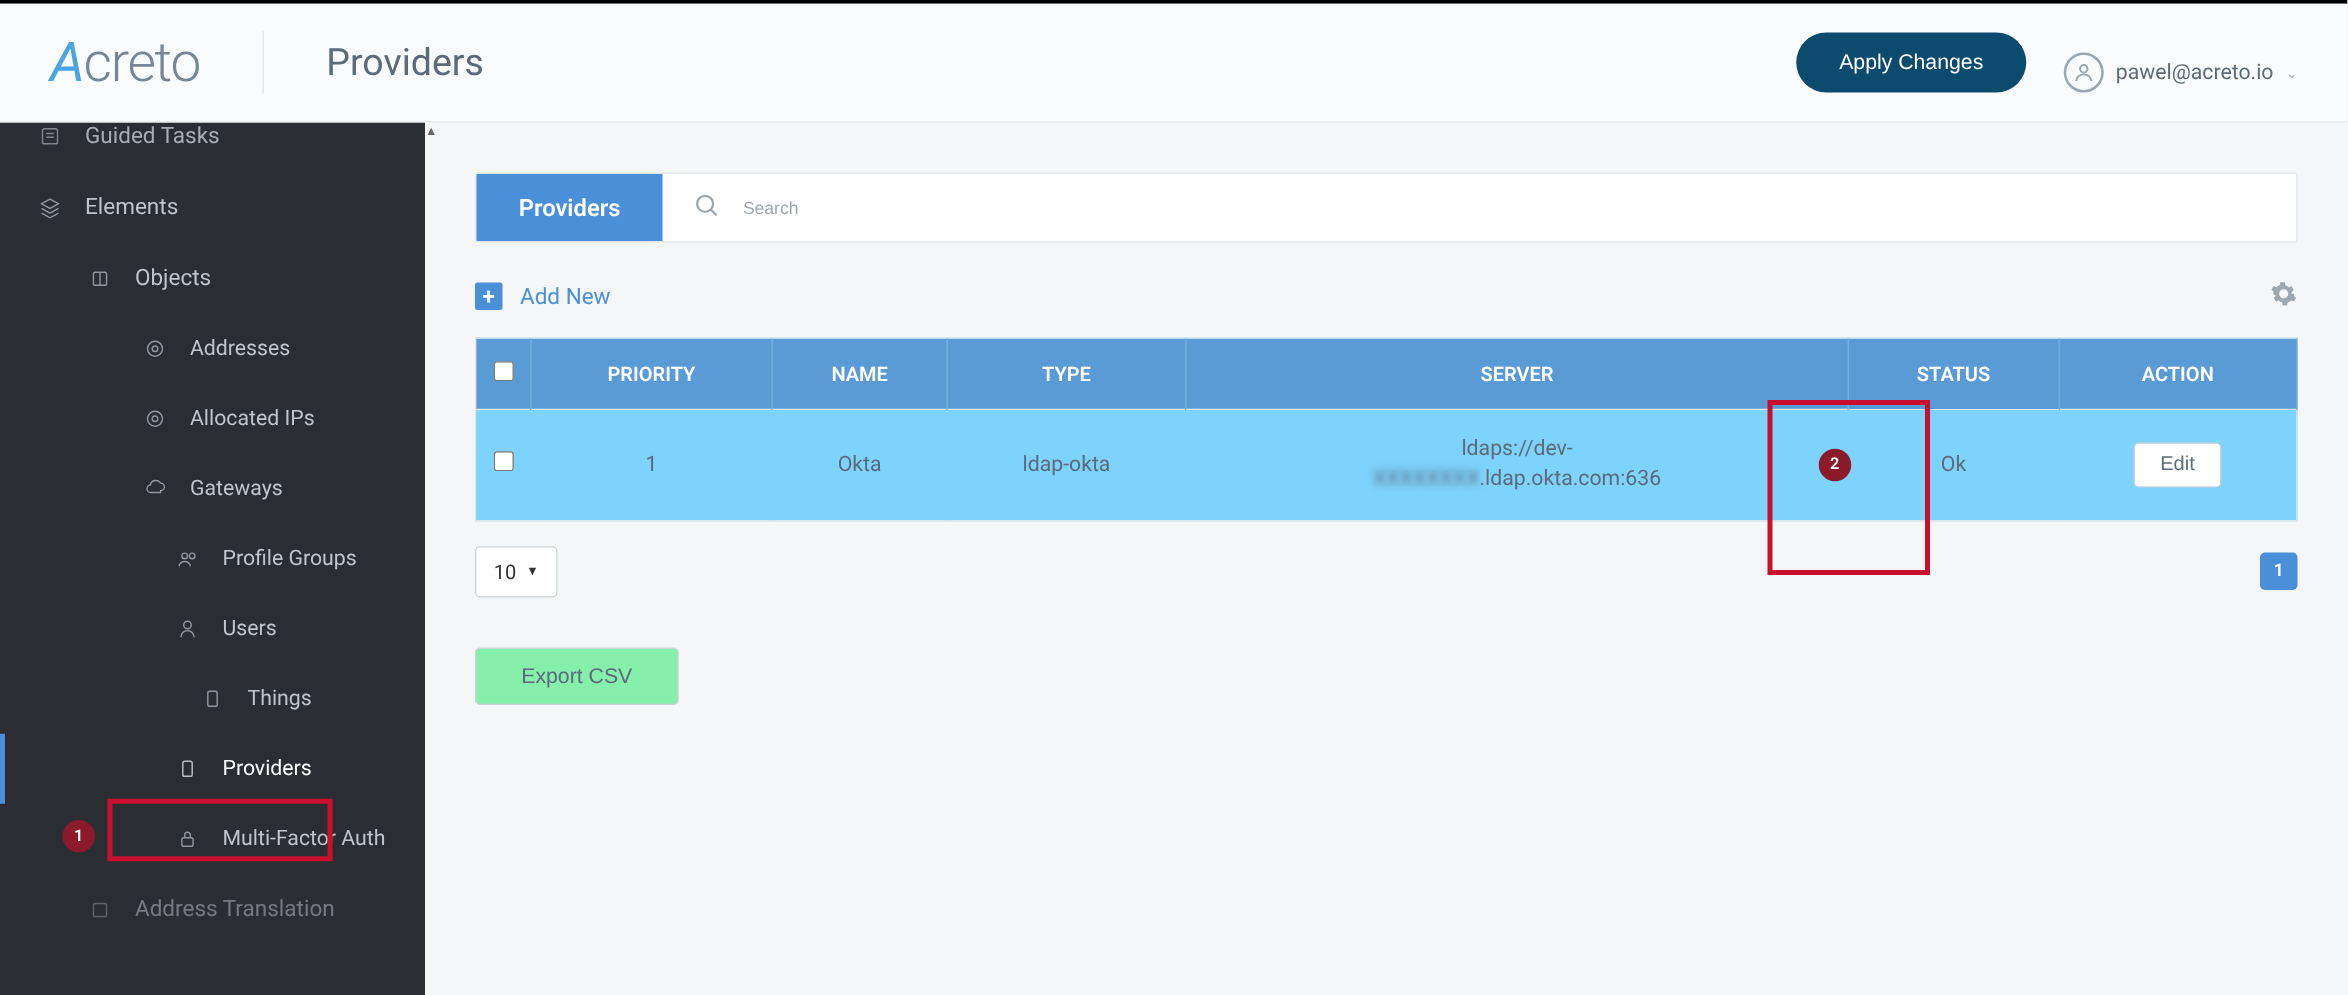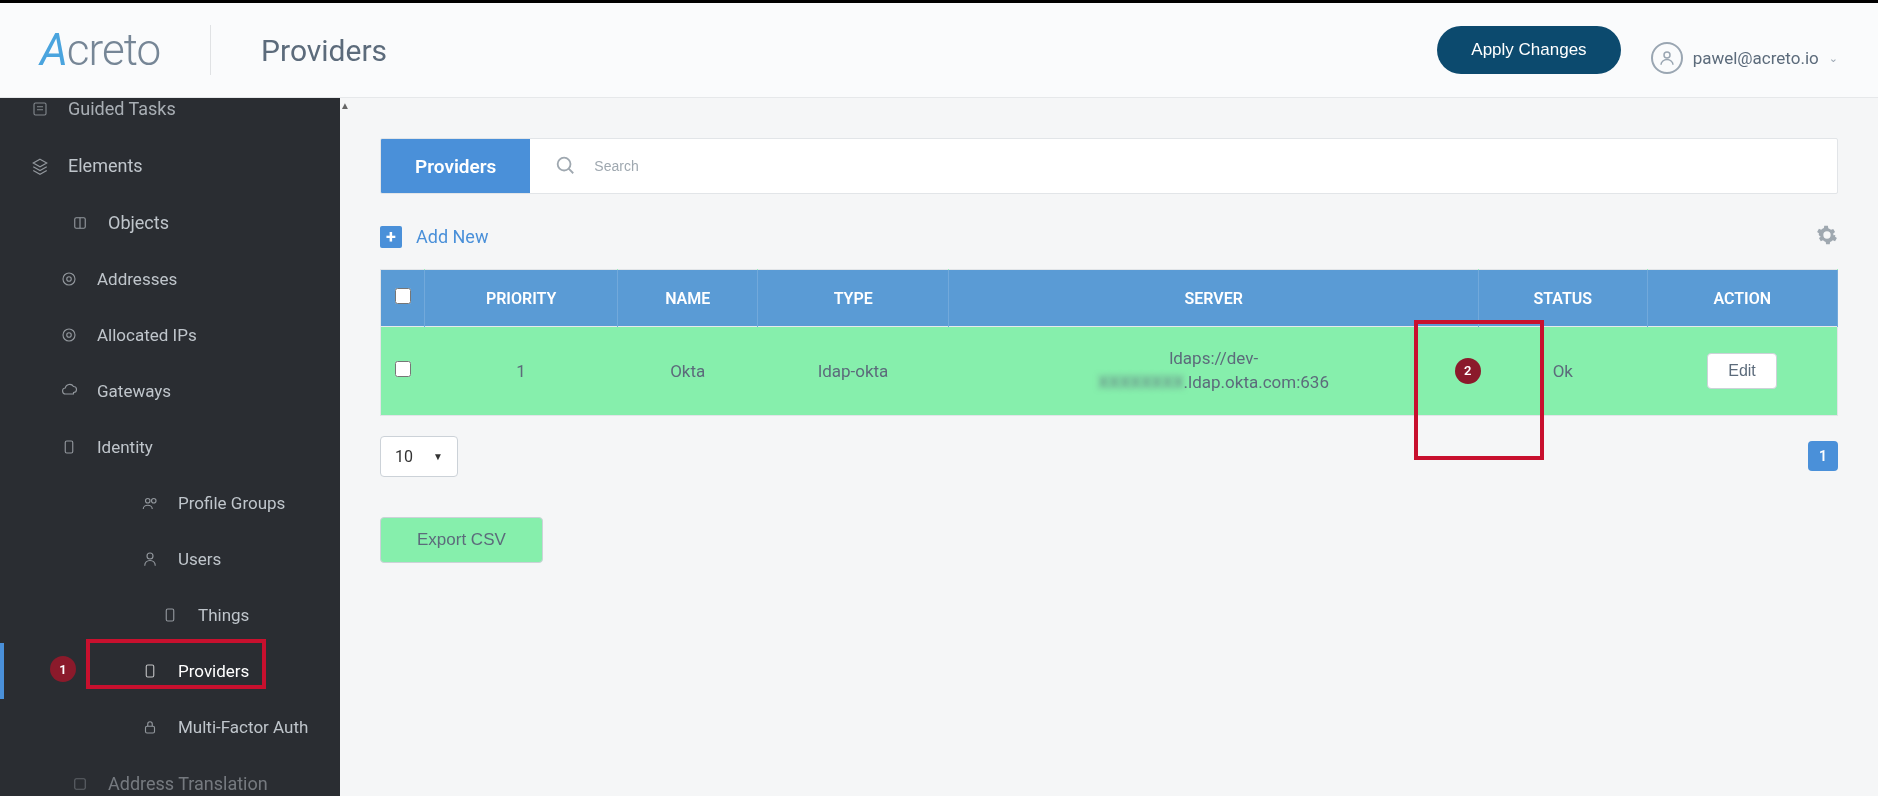--- a/index.html
+++ b/index.html
@@ -21,21 +21,21 @@
 .user-icon { width: 32px; height: 32px; border: 2px solid #9aa6b2; border-radius: 50%; display: flex; align-items: center; justify-content: center; }
 .user-icon svg { width: 18px; height: 18px; stroke: #9aa6b2; fill: none; stroke-width: 2; }
 
 
 .body { display: flex; flex: 1; overflow: hidden; }
 
 
 .sidebar { width: 340px; background: #2a2d32; color: #bfc5cb; overflow-y: auto; font-size: 18px; position: relative; }
 .sidebar-item { display: flex; align-items: center; padding: 18px 30px; cursor: pointer; gap: 18px; }
 .sidebar-item.l2 { padding-left: 70px; }
-.sidebar-item.l3 { padding-left: 59px; font-size: 17px; }
+.sidebar-item.l3 { padding-left: 114px; font-size: 17px; }
 .sidebar-item.active { background: #2a2d32; color: #fff; border-left: 4px solid #4a90d9; padding-left: 101px; }
 .sidebar-icon { width: 20px; height: 20px; display: flex; align-items: center; justify-content: center; opacity: 0.7; }
 .sidebar-icon svg { width: 18px; height: 18px; stroke: currentColor; fill: none; stroke-width: 1.5; }
 
 
 .main { flex: 1; background: #f5f6f7; padding: 40px; overflow: auto; position: relative; }
 .scroll-arrow { position: absolute; left: 0; top: 2px; color: #666; font-size: 10px; }
 
 
 .tab-row { display: flex; background: #fff; border: 1px solid #e2e5e8; border-radius: 2px; height: 56px; overflow: hidden; }
@@ -46,32 +46,32 @@
 .search-input::placeholder { color: #9fa8b0; }
 
 
 .toolbar-row { display: flex; align-items: center; margin: 30px 0 20px 0; }
 .add-btn { display: flex; align-items: center; gap: 14px; color: #4a90d9; font-size: 18px; cursor: pointer; }
 .add-plus { width: 22px; height: 22px; background: #4a90d9; color: #fff; display: flex; align-items: center; justify-content: center; font-weight: bold; border-radius: 2px; }
 .gear { margin-left: auto; cursor: pointer; }
 .gear svg { width: 22px; height: 22px; fill: #9fa8b0; }
 
 
-.table { width: 100%; border-collapse: collapse; background: #86efac; border: 1px solid #e2e5e8; }
+.table { width: 100%; border-collapse: collapse; background: #7dd3fc; border: 1px solid #e2e5e8; }
 .table th { background: #5a9bd5; color: #fff; font-weight: 600; font-size: 16px; padding: 18px 10px; text-align: center; border-right: 1px solid rgba(255,255,255,0.15); }
 .table td { padding: 20px 10px; text-align: center; color: #5c6b7b; font-size: 17px; border-top: 1px solid #e8eaec; position: relative; }
 .table th:first-child, .table td:first-child { width: 44px; }
 .table input[type=checkbox] { width: 16px; height: 16px; }
 .edit-btn { background: #fff; border: 1px solid #ccd2d8; border-radius: 4px; padding: 8px 20px; font-size: 16px; color: #5c6b7b; cursor: pointer; }
 .server-cell { line-height: 1.4; }
 .server-cell .blur { filter: blur(3px); display: inline-block; }
 
 
 .pagerow { display: flex; align-items: center; margin-top: 20px; }
-.page-size { background: #fff; border: 1px solid #ccd2d8; border-radius: 4px; padding: 10px 14px; font-size: 16px; display: flex; align-items: center; gap: 20px; cursor: pointer; justify-content: flex-end; }
+.page-size { background: #fff; border: 1px solid #ccd2d8; border-radius: 4px; padding: 10px 14px; font-size: 16px; display: flex; align-items: center; gap: 8px; cursor: pointer; justify-content: flex-end; }
 .page-size .caret { font-size: 10px; }
 .page-num { margin-left: auto; background: #4a90d9; color: #fff; border-radius: 4px; width: 30px; height: 30px; display: flex; align-items: center; justify-content: center; font-weight: 600; }
 
 .export-btn { margin-top: 40px; background: #86efac; border: 1px solid #ccd2d8; border-radius: 4px; padding: 12px 36px; font-size: 17px; color: #5c6b7b; cursor: pointer; }
 
 
 .callout { position: absolute; width: 26px; height: 26px; background: #8b1a2b; color: #fff; border-radius: 50%; display: flex; align-items: center; justify-content: center; font-size: 13px; font-weight: 600; z-index: 50; }
 .red-box { position: absolute; border: 4px solid #c8102e; z-index: 49; pointer-events: none; }
 </style>
 </head>
@@ -149,28 +149,20 @@
           </span>
         <span>Allocated IPs</span>
       </div>
       <div class="sidebar-item l3">
         <span class="sidebar-icon">
             <svg viewBox="0 0 24 24">
               <path d="M18 14a4 4 0 000-8 6 6 0 00-11 2 4 4 0 001 8h10z"></path>
             </svg>
           </span>
         <span>Gateways</span>
-      </div>
-      <div class="sidebar-item l3">
-        <span class="sidebar-icon">
-            <svg viewBox="0 0 24 24">
-              <rect x="7" y="4" width="10" height="16" rx="2"></rect>
-            </svg>
-          </span>
-        <span>Identity</span>
       </div>
       <div class="sidebar-item l3" style="padding-left:140px;">
         <span class="sidebar-icon">
             <svg viewBox="0 0 24 24">
               <circle cx="9" cy="9" r="3"></circle>
               <circle cx="17" cy="9" r="3"></circle>
               <path d="M3 20c0-3 3-5 6-5s6 2 6 5"></path>
             </svg>
           </span>
         <span>Profile Groups</span>

